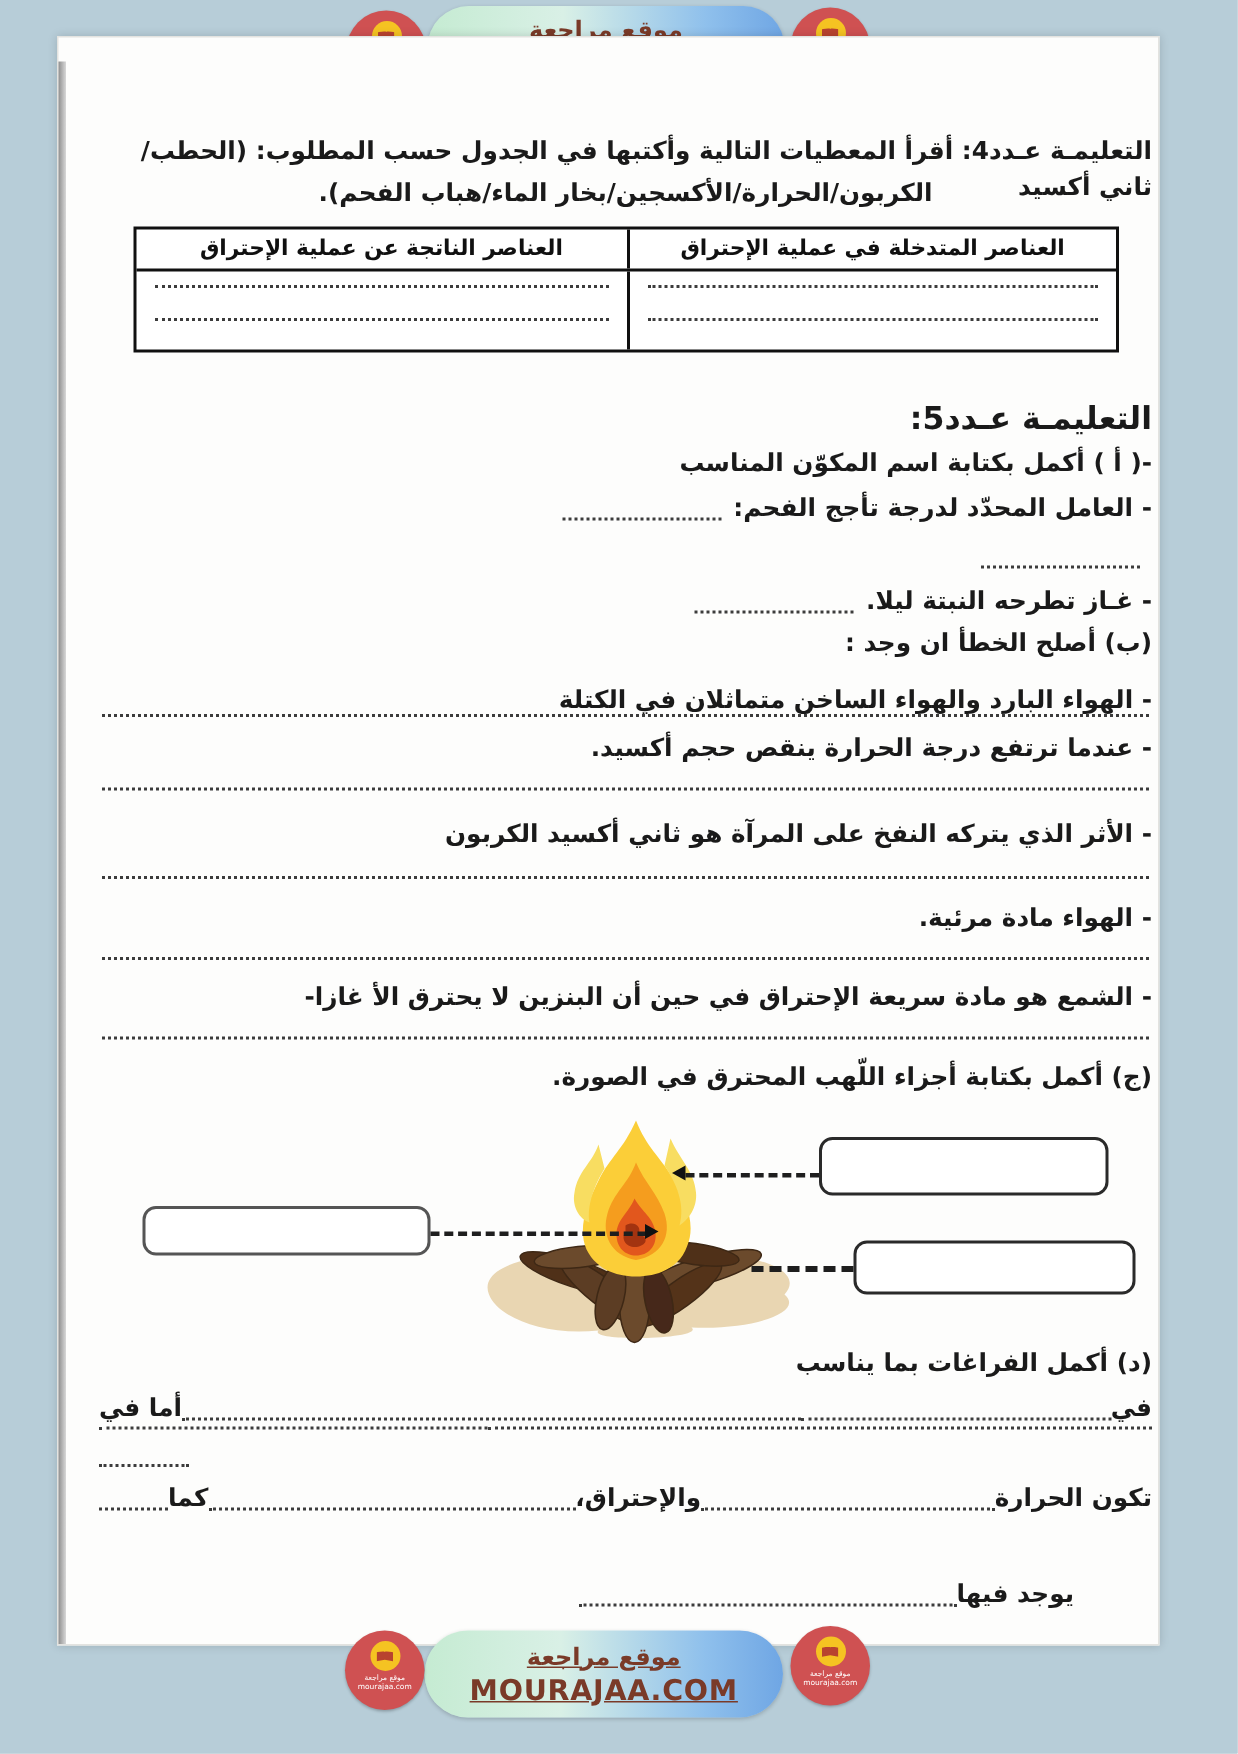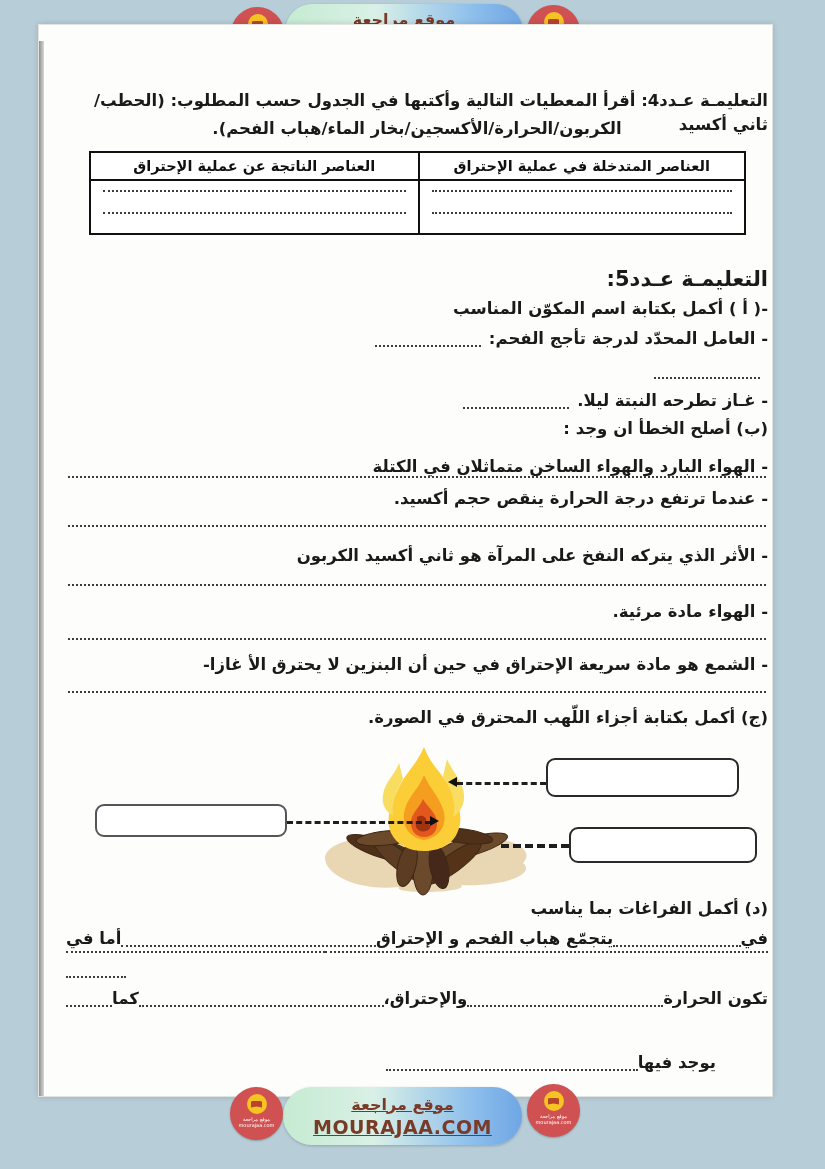--- a/index.html
+++ b/index.html
@@ -172,21 +172,20 @@
       <div class="arrow-r" style="left:391px;top:791px;"></div>
       <div class="dash" style="left:462px;top:819px;width:68px;border-top-width:4px;"></div>
     </div>
 
     <div class="content">
       <div class="line" style="top:872px;">(د) أكمل الفراغات بما يناسب</div>
 
       <div class="fill" style="top:902px;">
         <span>في</span>
           <span class="dots"></span>
-        <span>يتجمّع هباب الفحم و الإحتراق</span>
           <span class="dots" style="flex:2;"></span>
         <span>أما في</span>
       </div>
 
       <div class="fill" style="top:930px;">
         <span class="dots" style="flex:2.4;"></span>
         <span class="dots" style="flex:1.4;"></span>
       </div>
       <div class="dotline" style="top:951px;left:0;right:auto;width:60px;"></div>
 

